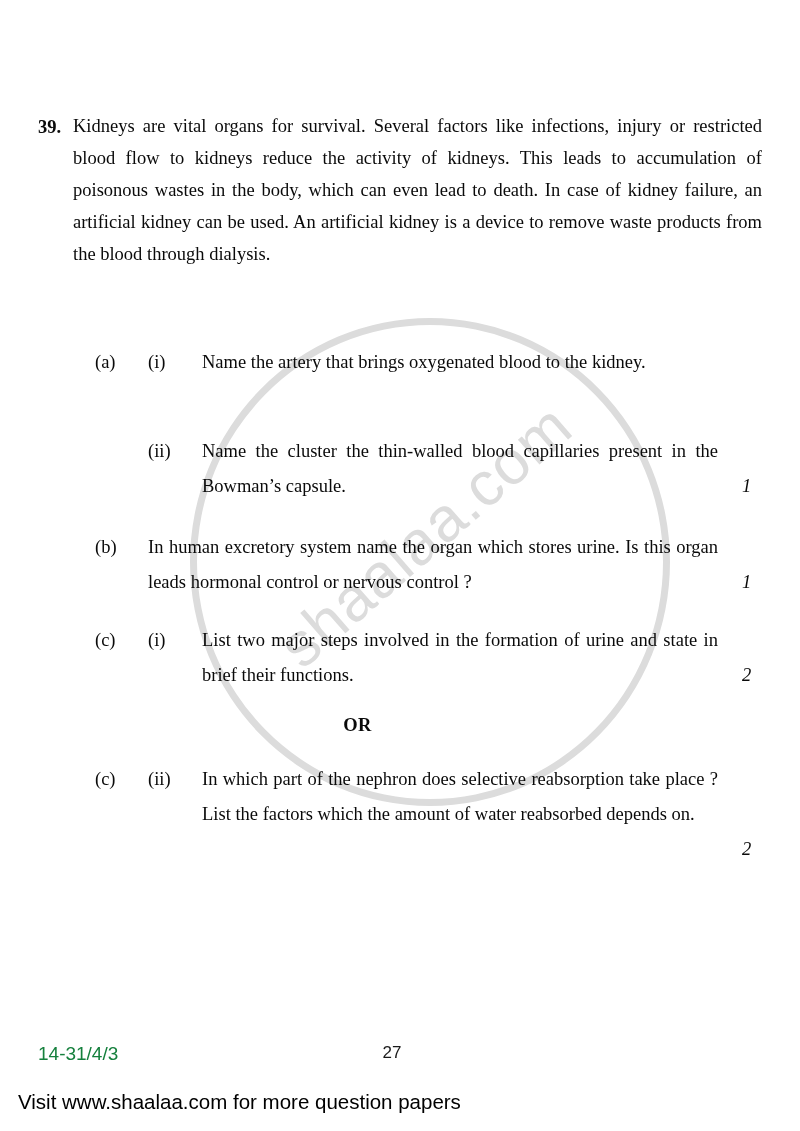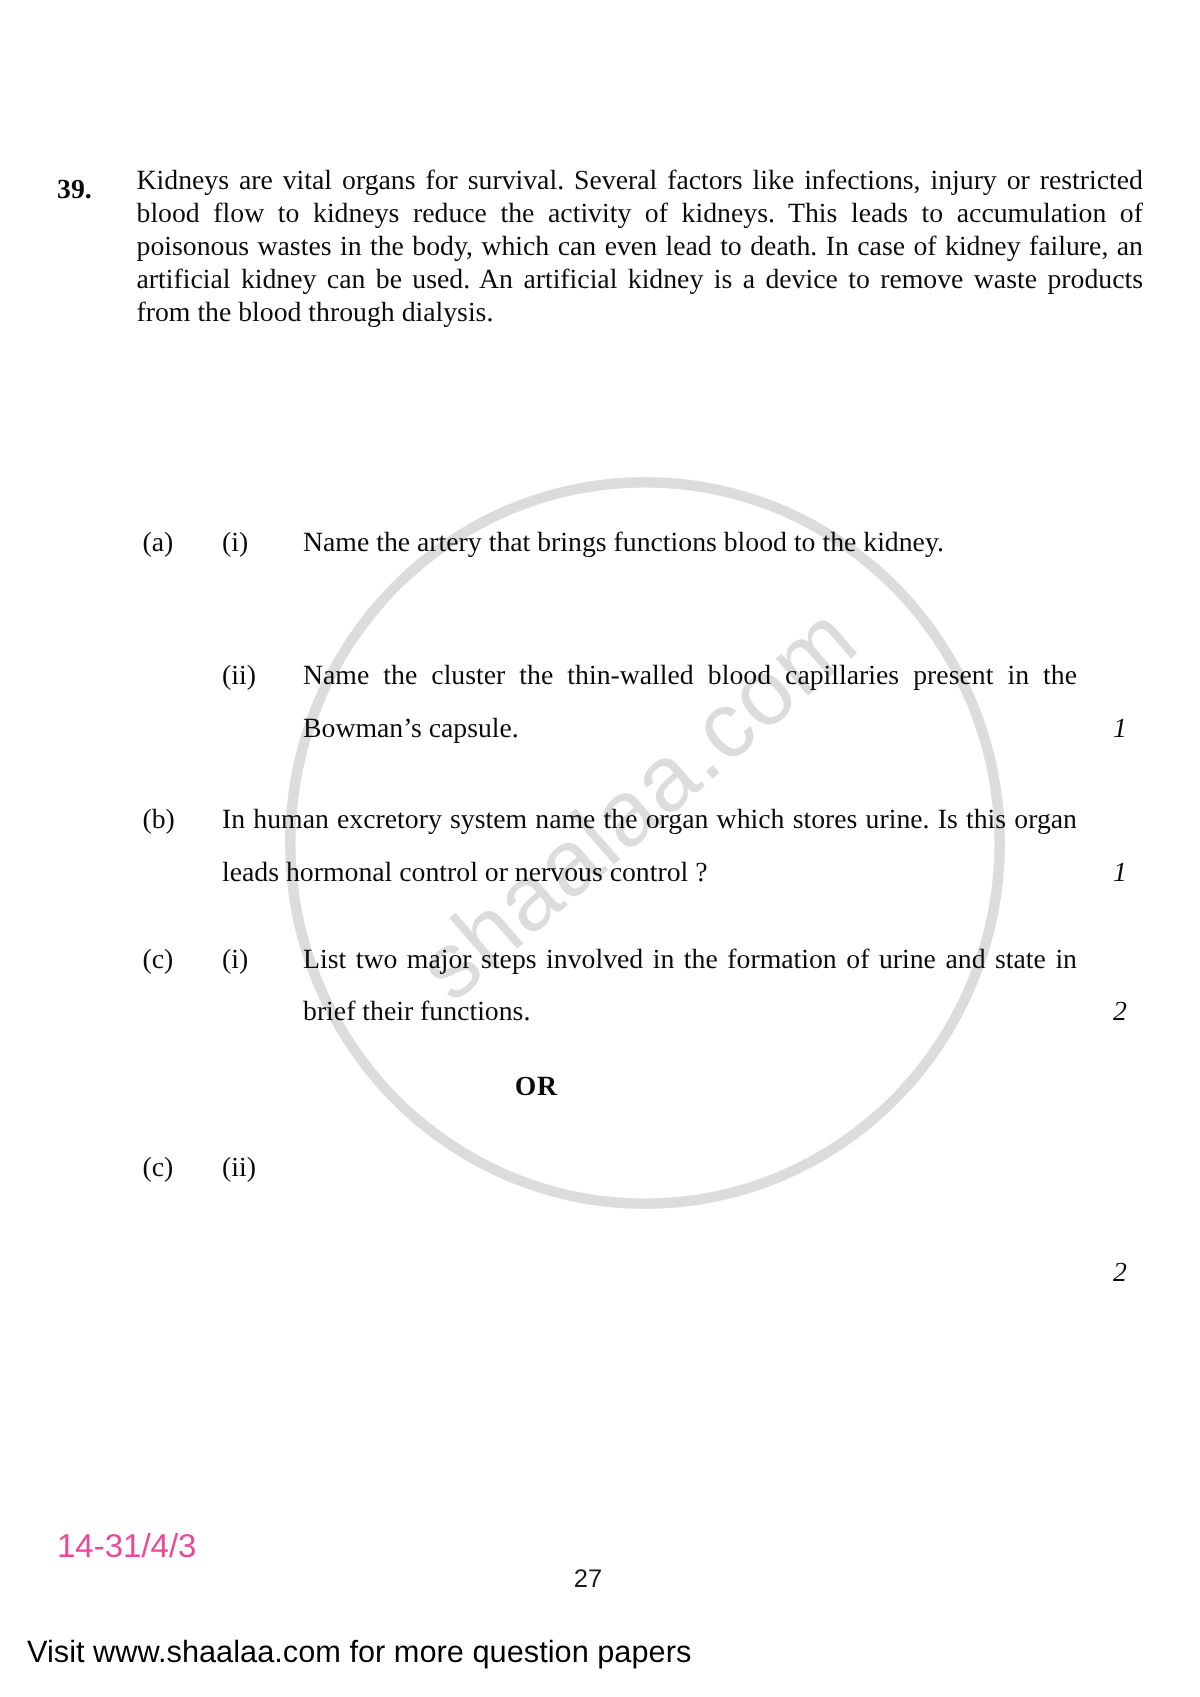--- a/index.html
+++ b/index.html
@@ -68,23 +68,23 @@
   .qnum {
     position: absolute;
     left: 0;
     top: 0;
     width: 44px;
     font-weight: bold;
     font-size: 18.5px;
     line-height: 34.6px;
   }
   .qbody {
-    margin-left: 53px;
-    font-size: 18.5px;
-    line-height: 22px;
+    margin-left: 35px;
+    font-size: 18.5px;
+    line-height: 32px;
     text-align: justify;
     text-justify: inter-word;
   }
   
   .qbody p { margin: 0; }
 
   .item {
     position: absolute;
     left: 95px;
     width: 667px;
@@ -132,24 +132,24 @@
     text-align: center;
     font-weight: bold;
     font-size: 18.5px;
     letter-spacing: 0.5px;
   }
 
   
   .footer-code {
     position: absolute;
     left: 38px;
-    top: 1018px;
-    font-family: "Liberation Sans", "DejaVu Sans", sans-serif;
-    font-size: 22px;
-    color: #ec4899;
+    top: 1043px;
+    font-family: "Liberation Sans", "DejaVu Sans", sans-serif;
+    font-size: 19px;
+    color: #15803d;
   }
   .footer-page {
     position: absolute;
     left: 0;
     top: 1043px;
     width: 784px;
     text-align: center;
     font-family: "Liberation Sans", "DejaVu Sans", sans-serif;
     font-size: 17px;
     color: #1a1a1a;
@@ -179,21 +179,21 @@
       <div class="qnum">39.</div>
       <div class="qbody">
         <p>Kidneys are vital organs for survival. Several factors like infections, injury or restricted blood flow to kidneys reduce the activity of kidneys. This leads to accumulation of poisonous wastes in the body, which can even lead to death. In case of kidney failure, an artificial kidney can be used. An artificial kidney is a device to remove waste products from the blood through dialysis.</p>
       </div>
     </div>
 
     <div class="item" style="top:345px;">
       <div class="lbl-a">(a)</div>
       <div class="lbl-r">(i)</div>
       <div class="itext deep">
-        <p>Name the artery that brings functions blood to the kidney.</p>
+        <p>Name the artery that brings oxygenated blood to the kidney.</p>
       </div>
     </div>
     <div class="marks" style="top:345px;"></div>
 
     <div class="item" style="top:434px;">
       <div class="lbl-a"></div>
       <div class="lbl-r">(ii)</div>
       <div class="itext deep">
         <p>Name the cluster the thin-walled blood capillaries present in the Bowman’s capsule.</p>
       </div>
@@ -216,20 +216,23 @@
         <p>List two major steps involved in the formation of urine and state in brief their functions.</p>
       </div>
     </div>
     <div class="marks" style="top:658px;">2</div>
 
     <div class="or-divider" style="top:715px;">OR</div>
 
     <div class="item" style="top:762px;">
       <div class="lbl-a">(c)</div>
       <div class="lbl-r">(ii)</div>
+      <div class="itext deep">
+        <p>In which part of the nephron does selective reabsorption take place ? List the factors which the amount of water reabsorbed depends on.</p>
+      </div>
     </div>
     <div class="marks" style="top:832px;">2</div>
 
     <div class="footer-code">14-31/4/3</div>
     <div class="footer-page">27</div>
     <div class="footer-banner">Visit www.shaalaa.com for more question papers</div>
 
   </div>
 </div>
 

